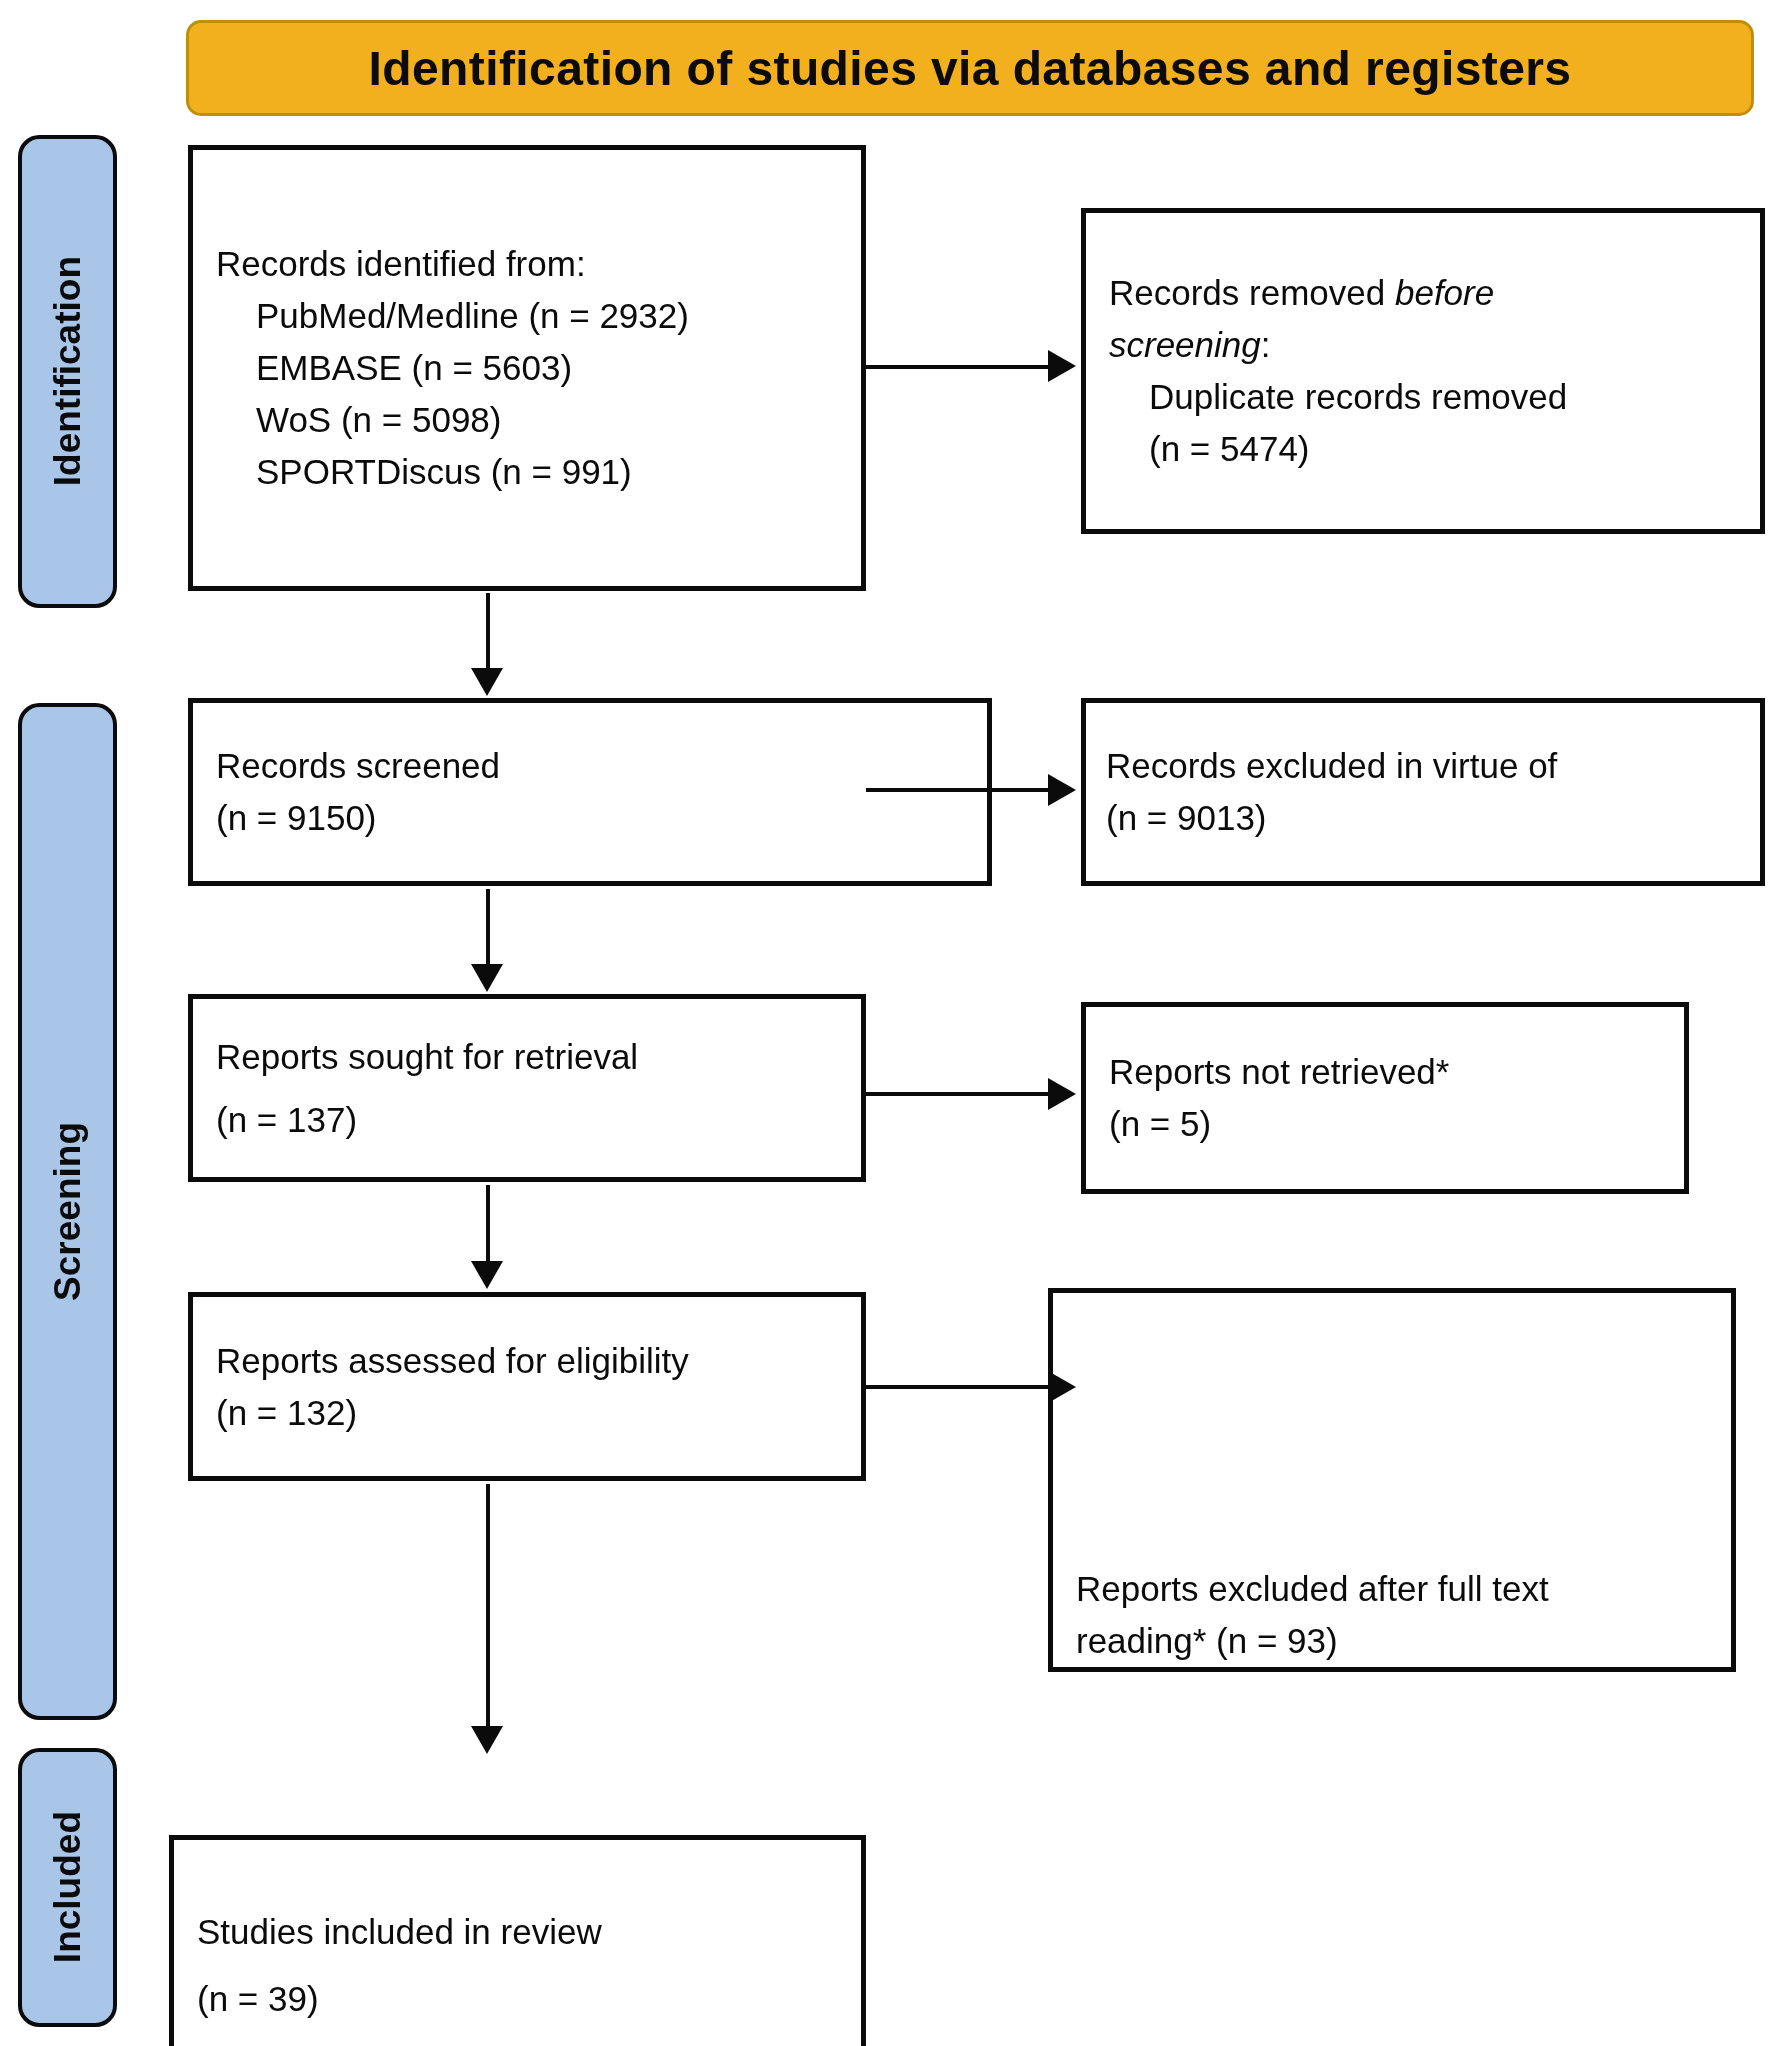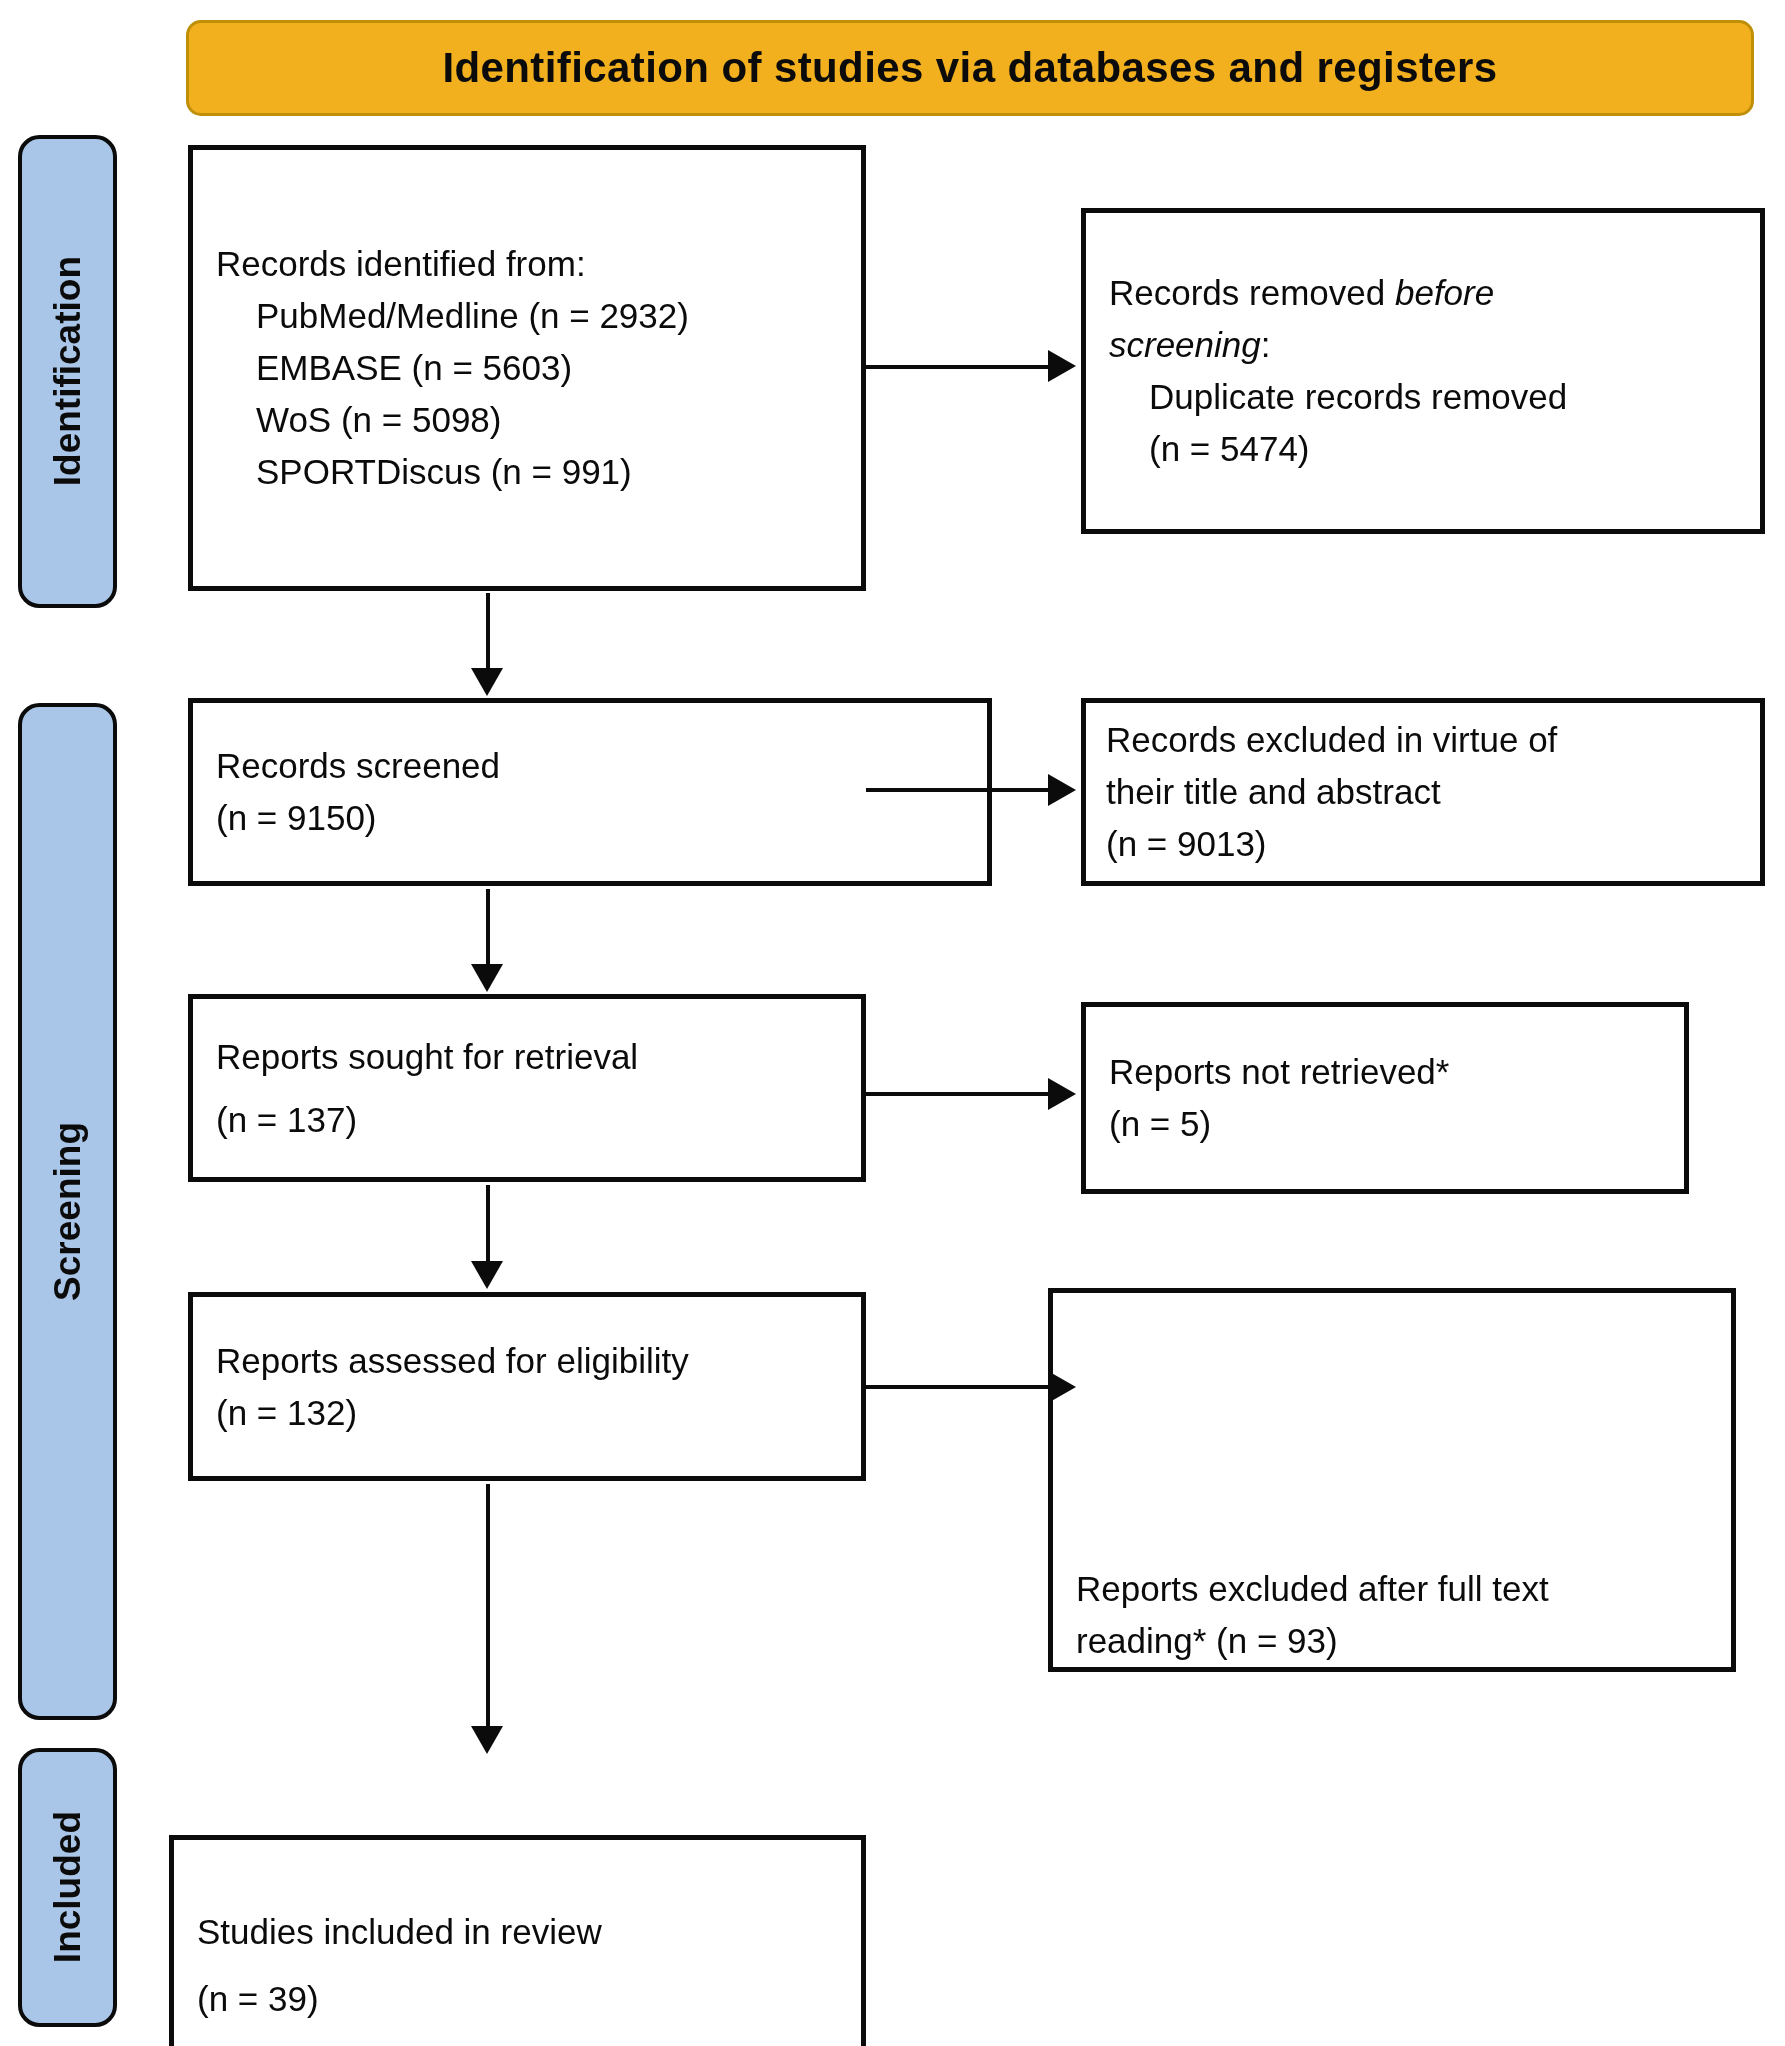--- a/index.html
+++ b/index.html
@@ -14,21 +14,21 @@
   }
   
   .banner{
     position:absolute;left:186px;top:20px;width:1568px;height:96px;
     background:var(--banner-fill,#F2B01E);
     border:3.3px solid var(--banner-border,#BE8F07);
     border-radius:15px;
     display:flex;align-items:center;justify-content:center;
     box-sizing:border-box;
   }
-  .banner-text{font-size:42px;font-weight:bold;color:#0b0b0b;letter-spacing:0.4px;}
+  .banner-text{font-size:48px;font-weight:bold;color:#0b0b0b;letter-spacing:0.4px;}
   
   .stage{
     position:absolute;left:18px;width:99px;
     background:var(--stage-fill,#A9C6E8);
     border:4.1px solid #0b0b0b;border-radius:21.5px;
     display:flex;align-items:center;justify-content:center;
     box-sizing:border-box;
   }
   .stage-label{
     writing-mode:vertical-rl;
@@ -109,21 +109,20 @@
 
   <div class="box" style="left:1081px;top:208px;width:684px;height:326px;">
     <div class="line"><span>Records removed </span><i>before</i></div>
     <div class="line"><i>screening</i><span>:</span></div>
     <div class="line indent">Duplicate records removed</div>
     <div class="line indent">(n = 5474)</div>
   </div>
 
   <div class="box" style="left:1081px;top:698px;width:684px;height:188px;padding-left:20px;">
     <div class="line">Records excluded in virtue of</div>
-    <div class="line">their title and abstract</div>
     <div class="line">(n = 9013)</div>
   </div>
 
   <div class="box" style="left:1081px;top:1002px;width:608px;height:192px;">
     <div class="line">Reports not retrieved*</div>
     <div class="line">(n = 5)</div>
   </div>
 
   <div class="box" style="left:1048px;top:1288px;width:688px;height:384px;justify-content:flex-end;">
     <div class="line">Reports excluded after full text</div>

